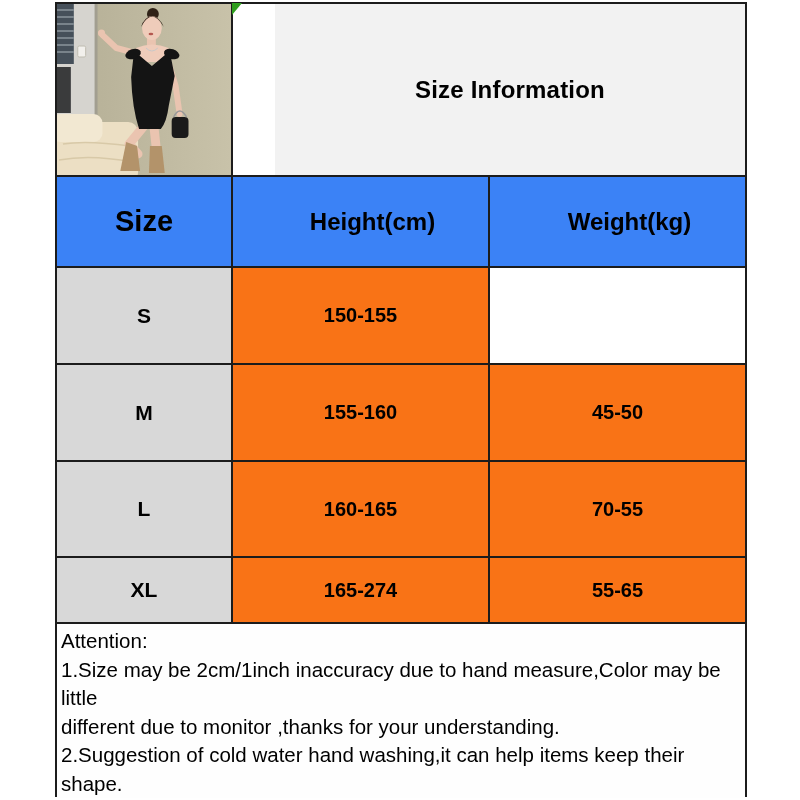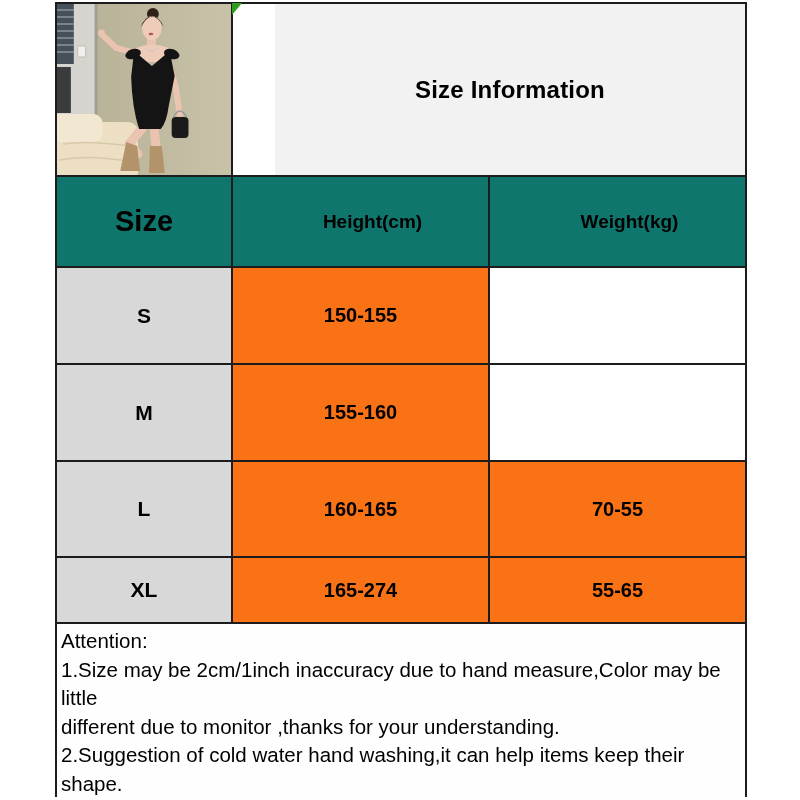--- a/index.html
+++ b/index.html
@@ -21,23 +21,23 @@
   .br{border-right:2px solid #1c1c1c;}
   .c1{width:176px;}
   .c2{width:257px;}
   .c3{flex:1;}
   .row-top{height:171px;gap:42px;}
   .photo-cell{width:176px;padding:0;background:#bcb69c;}
   .photo-cell svg{display:block;width:100%;height:100%;}
   .title-cell{flex:1;background:#f2f2f2;}
   .title-text{font-size:24px;font-weight:bold;color:#000;letter-spacing:0.2px;}
   .header-row{height:91px;}
-  .hcell{background:#0f766e;font-weight:bold;color:#000;}
+  .hcell{background:#3b82f6;font-weight:bold;color:#000;}
   .size-head{font-size:29px;}
-  .col-head{font-size:19px;padding-left:24px;}
+  .col-head{font-size:24px;padding-left:24px;}
   .data-row-s,.data-row-m{height:97px;}
   .data-row-l{height:96px;}
   .data-row-xl{height:66px;}
   .label-cell{background:#d8d8d8;font-weight:bold;font-size:21px;color:#000;}
   .value-cell{background:#f97316;font-weight:bold;font-size:20px;color:#000;}
   .attention{
     flex:1;border-top:2px solid #1c1c1c;background:#fefefe;
     padding:3px 6px 0 4px;box-sizing:border-box;
   }
   .attention-text{
@@ -134,20 +134,21 @@
     </div>
 
     <div class="row data-row-s bt">
       <div class="cell c1 br label-cell">S</div>
       <div class="cell c2 br value-cell">150-155</div>
     </div>
 
     <div class="row data-row-m bt">
       <div class="cell c1 br label-cell">M</div>
       <div class="cell c2 br value-cell">155-160</div>
+      <div class="cell c3 value-cell">45-50</div>
     </div>
 
     <div class="row data-row-l bt">
       <div class="cell c1 br label-cell">L</div>
       <div class="cell c2 br value-cell">160-165</div>
       <div class="cell c3 value-cell">70-55</div>
     </div>
 
     <div class="row data-row-xl bt">
       <div class="cell c1 br label-cell">XL</div>

